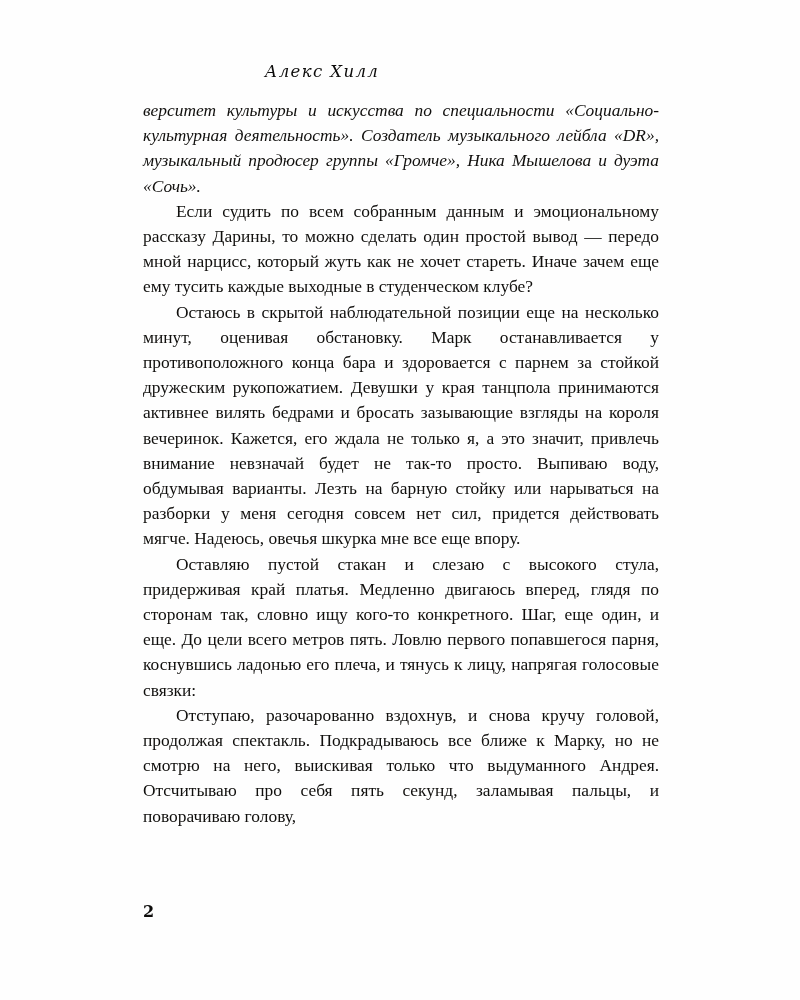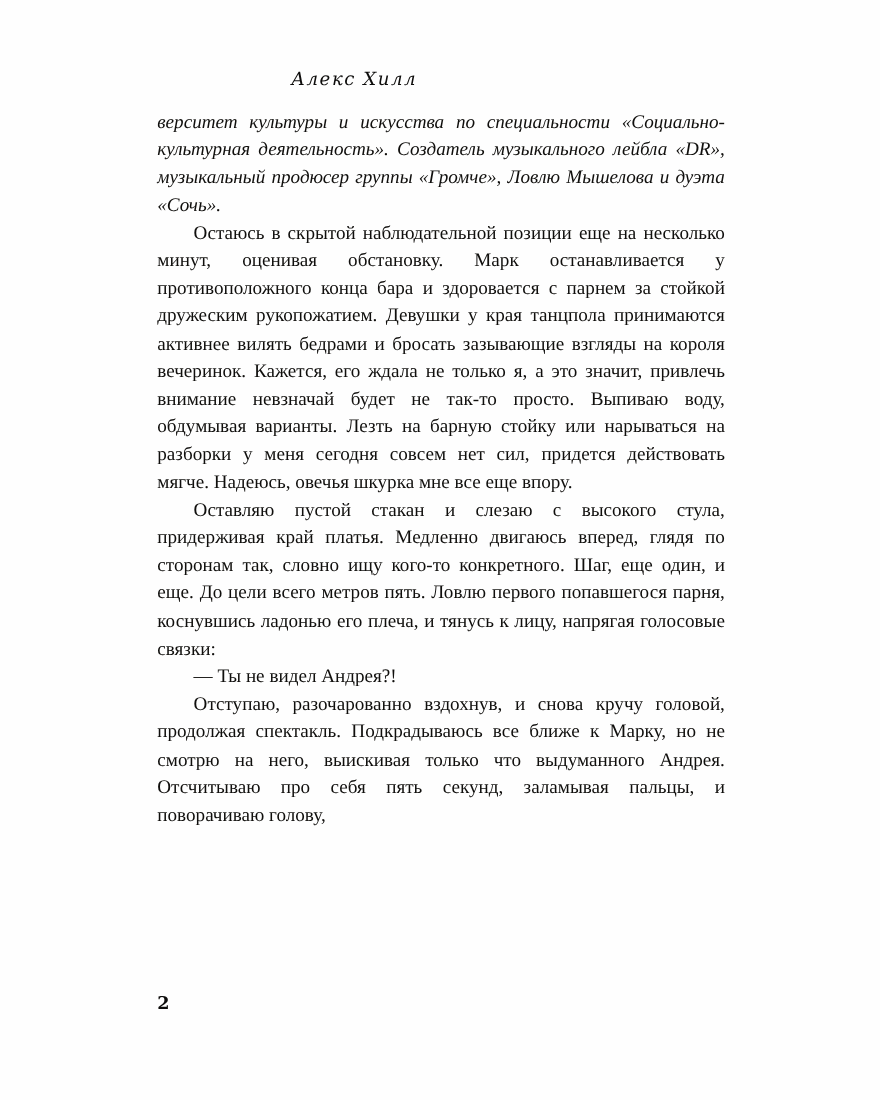--- a/index.html
+++ b/index.html
@@ -70,22 +70,22 @@
   }
 </style>
 </head>
 <body>
 
 <div class="page">
 
   <div class="running-head">Алекс Хилл</div>
 
   <div class="text-block">
-    <p class="italic">верситет культуры и искусства по специальности «Социально-культурная деятельность». Создатель музыкального лейбла «DR», музыкальный продюсер группы «Громче», Ловлю Мышелова и дуэта «Сочь».</p>
+    <p class="italic">верситет культуры и искусства по специальности «Социально-культурная деятельность». Создатель музыкального лейбла «DR», музыкальный продюсер группы «Громче», Ника Мышелова и дуэта «Сочь».</p>
+    <p class="indent">Если судить по всем собранным данным и эмоциональному рассказу Дарины, то можно сделать один простой вывод — передо мной нарцисс, который жуть как не хочет стареть. Иначе зачем еще ему тусить каждые выходные в студенческом клубе?</p>
     <p class="indent">Остаюсь в скрытой наблюдательной позиции еще на несколько минут, оценивая обстановку. Марк останавливается у противоположного конца бара и здоровается с парнем за стойкой дружеским рукопожатием. Девушки у края танцпола принимаются активнее вилять бедрами и бросать зазывающие взгляды на короля вечеринок. Кажется, его ждала не только я, а это значит, привлечь внимание невзначай будет не так-то просто. Выпиваю воду, обдумывая варианты. Лезть на барную стойку или нарываться на разборки у меня сегодня совсем нет сил, придется действовать мягче. Надеюсь, овечья шкурка мне все еще впору.</p>
     <p class="indent">Оставляю пустой стакан и слезаю с высокого стула, придерживая край платья. Медленно двигаюсь вперед, глядя по сторонам так, словно ищу кого-то конкретного. Шаг, еще один, и еще. До цели всего метров пять. Ловлю первого попавшегося парня, коснувшись ладонью его плеча, и тянусь к лицу, напрягая голосовые связки:</p>
-    <p class="dialog">— Ты не видел Андрея?!</p>
     <p class="indent">Отступаю, разочарованно вздохнув, и снова кручу головой, продолжая спектакль. Подкрадываюсь все ближе к Марку, но не смотрю на него, выискивая только что выдуманного Андрея. Отсчитываю про себя пять секунд, заламывая пальцы, и поворачиваю голову,</p>
   </div>
 
   <div class="folio">2</div>
 
 </div>
 
 </body></html>

